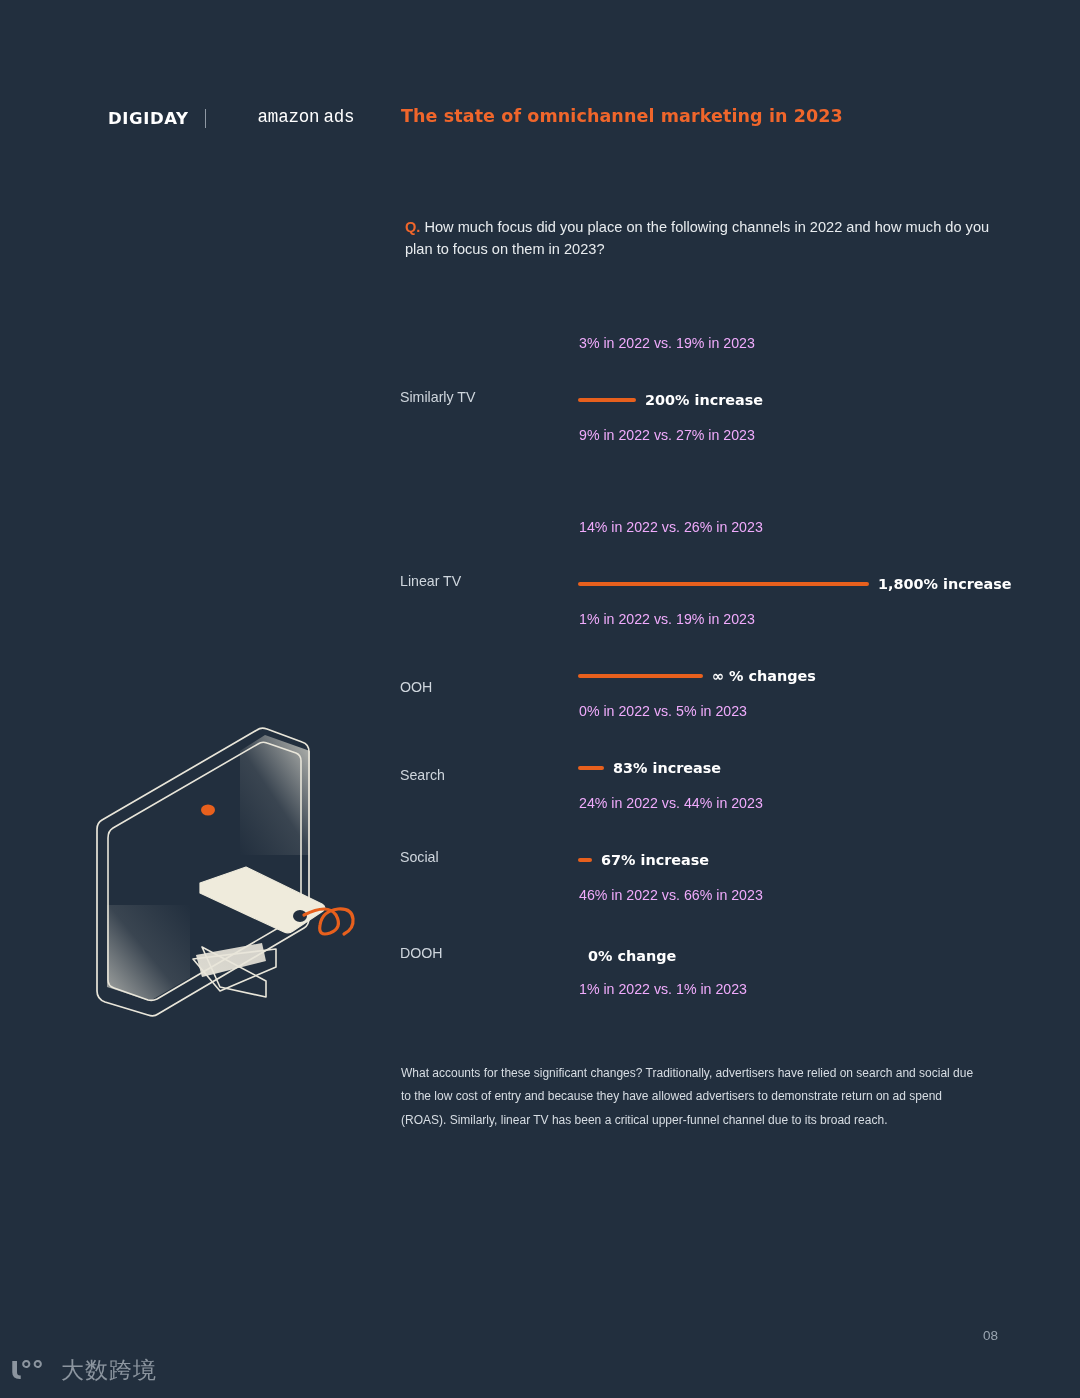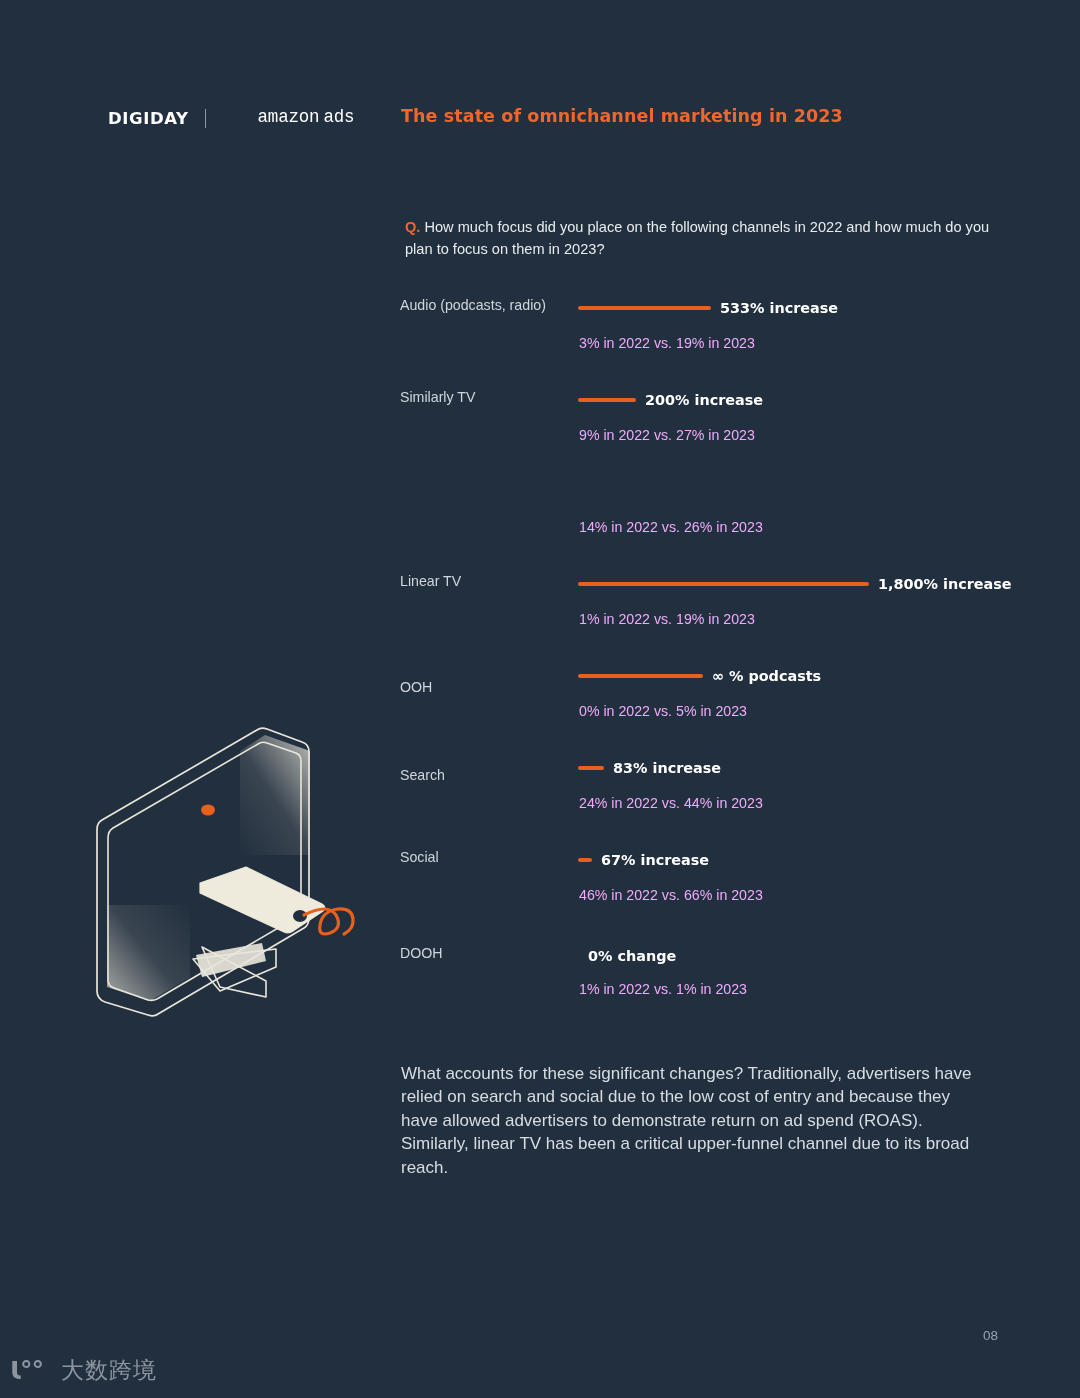--- a/index.html
+++ b/index.html
@@ -137,21 +137,21 @@
     font-size: 14.2px;
   }
 
   
   .body-copy {
     position: absolute;
     left: 401px;
     top: 1062px;
     width: 580px;
     color: #d7dde3;
-    font-size: 17px;
+    font-size: 12px;
     line-height: 23.4px;
   }
 
   
   .page-num {
     position: absolute;
     right: 82px;
     bottom: 55px;
     color: #9aa5b1;
     font-size: 13.5px;
@@ -209,27 +209,20 @@
   <div class="doc-title">The state of omnichannel marketing in 2023</div>
 
   <div class="question">
     <span class="q-mark">Q.</span>
     <span>How much focus did you place on the following channels in 2022 and how much do you plan to focus on them in 2023?</span>
   </div>
 
   <div class="chart">
 
     <div class="row">
-      <div class="row-main">
-        <div class="row-label">Audio (podcasts, radio)</div>
-        <div class="bar-wrap">
-          <div class="bar" style="width:133px"></div>
-          <div class="bar-value">533% increase</div>
-        </div>
-      </div>
       <div class="row-sub">3% in 2022 vs. 19% in 2023</div>
     </div>
 
     <div class="row">
       <div class="row-main">
         <div class="row-label">Similarly TV</div>
         <div class="bar-wrap">
           <div class="bar" style="width:58px"></div>
           <div class="bar-value">200% increase</div>
         </div>
@@ -250,21 +243,21 @@
         </div>
       </div>
       <div class="row-sub">1% in 2022 vs. 19% in 2023</div>
     </div>
 
     <div class="row">
       <div class="row-main">
         <div class="row-label" style="top:26px">OOH</div>
         <div class="bar-wrap">
           <div class="bar" style="width:125px"></div>
-          <div class="bar-value">∞ % podcasts</div>
+          <div class="bar-value">∞ % changes</div>
         </div>
       </div>
       <div class="row-sub">0% in 2022 vs. 5% in 2023</div>
     </div>
 
     <div class="row">
       <div class="row-main">
         <div class="row-label" style="top:22px">Search</div>
         <div class="bar-wrap">
           <div class="bar" style="width:26px"></div>

